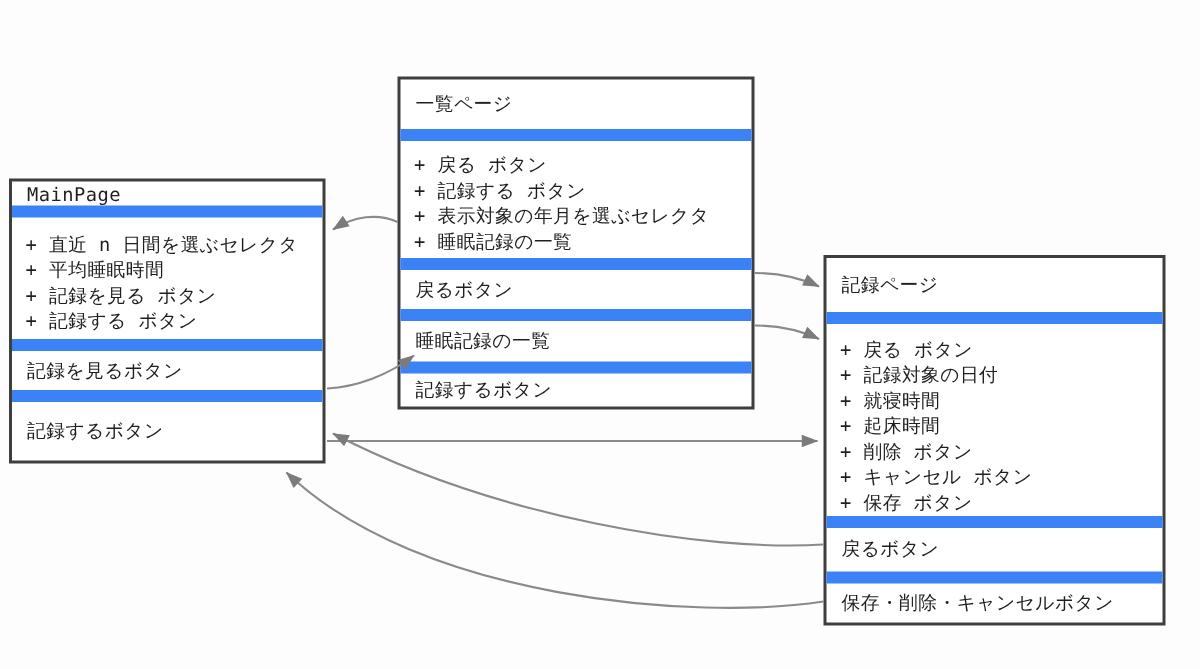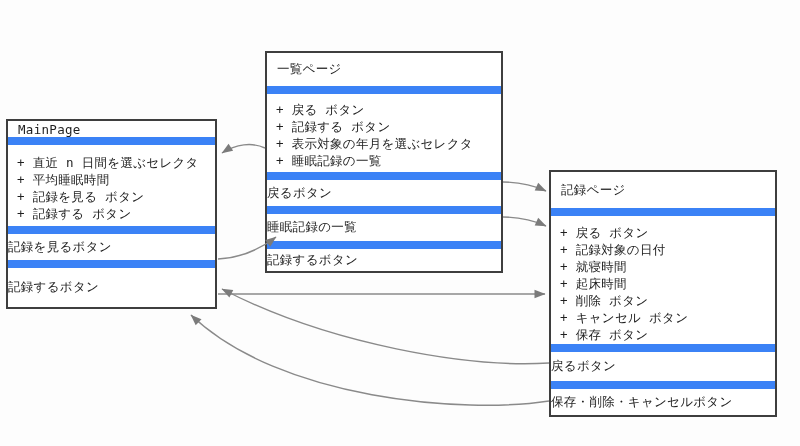--- a/index.html
+++ b/index.html
@@ -42,20 +42,21 @@
     padding-left:9px;
     white-space:nowrap;
   }
   .attr-row{
     line-height:17px;
     white-space:nowrap;
   }
   .section-row{
     display:flex;
     align-items:center;
+    padding-left:10px;
     white-space:nowrap;
   }
   .grow{flex:1;}
   svg.arrows{
     position:absolute;
     left:0;top:0;
     width:800px;height:446px;
     pointer-events:none;
   }
 </style>

